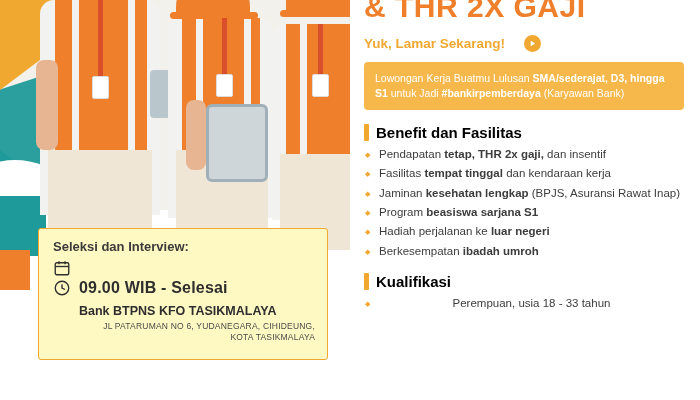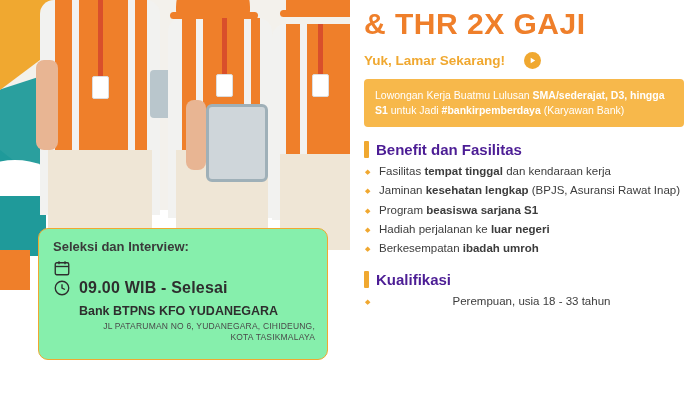--- a/index.html
+++ b/index.html
@@ -140,23 +140,23 @@
     position: absolute;
     background: #b9c6cc;
     border-radius: 4px;
   }
 
   
   .info-card {
     position: absolute;
     left: 38px; top: 228px;
     width: 290px; height: 132px;
-    background: #86efac;
+    background: #fef9c3;
     border: 1.5px solid #f0a830;
-    border-radius: 10px;
+    border-radius: 3px;
     padding: 10px 12px 8px 14px;
   }
   .info-title {
     font-size: 13px;
     font-weight: bold;
     color: #3a3a3a;
     margin-bottom: 5px;
   }
   .info-row { display: flex; align-items: center; gap: 8px; margin-bottom: 2px; }
   .ic {
@@ -187,21 +187,21 @@
     letter-spacing: .2px;
     text-align: right;
   }
 
   
   .right-panel {
     position: absolute;
     left: 350px; top: 0;
     width: 350px; height: 336px;
     background: #ffffff;
-    padding: 17px 16px 0 14px;
+    padding: 0 16px 0 14px;
   }
   .headline {
     font-size: 30px;
     font-weight: bold;
     color: #ef7f2a;
     letter-spacing: .5px;
     line-height: 1.02;
     padding-top: 0;
     margin-top: -8px;
     white-space: nowrap;
@@ -247,21 +247,21 @@
     margin-bottom: 5px;
   }
   .sec-bar {
     width: 5px; height: 17px;
     background: #f0a830;
     border-radius: 1px;
   }
   .sec-title {
     font-size: 15px;
     font-weight: bold;
-    color: #4c1d95;
+    color: #000000;
   }
   ul.bullets { list-style: none; }
   ul.bullets li {
     position: relative;
     font-size: 11.5px;
     color: #3c3c3c;
     line-height: 1.42;
     padding-left: 15px;
     margin-bottom: 3px;
   }
@@ -349,21 +349,21 @@
       <div class="info-row">
         <span class="ic">
           <svg width="18" height="18" viewBox="0 0 24 24" fill="none" stroke="#2e2e2e" stroke-width="1.8">
             <circle cx="12" cy="12" r="9"></circle>
             <polyline points="12,7 12,12 16,14"></polyline>
           </svg>
         </span>
         <span class="info-strong">09.00 WIB - Selesai</span>
       </div>
 
-      <div class="info-bank">Bank BTPNS KFO YUDANEGARA</div>
+      <div class="info-bank">Bank BTPNS KFO TASIKMALAYA</div>
       <div class="info-addr">JL PATARUMAN NO 6, YUDANEGARA, CIHIDEUNG, KOTA TASIKMALAYA</div>
     </div>
   </div>
 
   <div class="right-panel">
     <div class="headline">&amp; THR 2X GAJI</div>
 
     <div class="cta-row">
       <span class="cta-text">Yuk, Lamar Sekarang!</span>
       <span class="play-btn">
@@ -375,20 +375,21 @@
 
     <div class="lead-box">
       <span>Lowongan Kerja Buatmu Lulusan </span><b>SMA/sederajat, D3, hingga S1</b><span> untuk Jadi </span><b>#bankirpemberdaya</b><span> (Karyawan Bank)</span>
     </div>
 
     <div class="sec-head">
       <span class="sec-bar"></span>
       <span class="sec-title">Benefit dan Fasilitas</span>
     </div>
     <ul class="bullets">
+      <li><span>Pendapatan </span><b>tetap, THR 2x gaji,</b><span> dan insentif</span></li>
       <li><span>Fasilitas </span><b>tempat tinggal</b><span> dan kendaraan kerja</span></li>
       <li><span>Jaminan </span><b>kesehatan lengkap</b><span> (BPJS, Asuransi Rawat Inap)</span></li>
       <li><span>Program </span><b>beasiswa sarjana S1</b><span></span></li>
       <li><span>Hadiah perjalanan ke </span><b>luar negeri</b><span></span></li>
       <li><span>Berkesempatan </span><b>ibadah umroh</b><span></span></li>
     </ul>
 
     <div class="sec-head">
       <span class="sec-bar"></span>
       <span class="sec-title">Kualifikasi</span>

